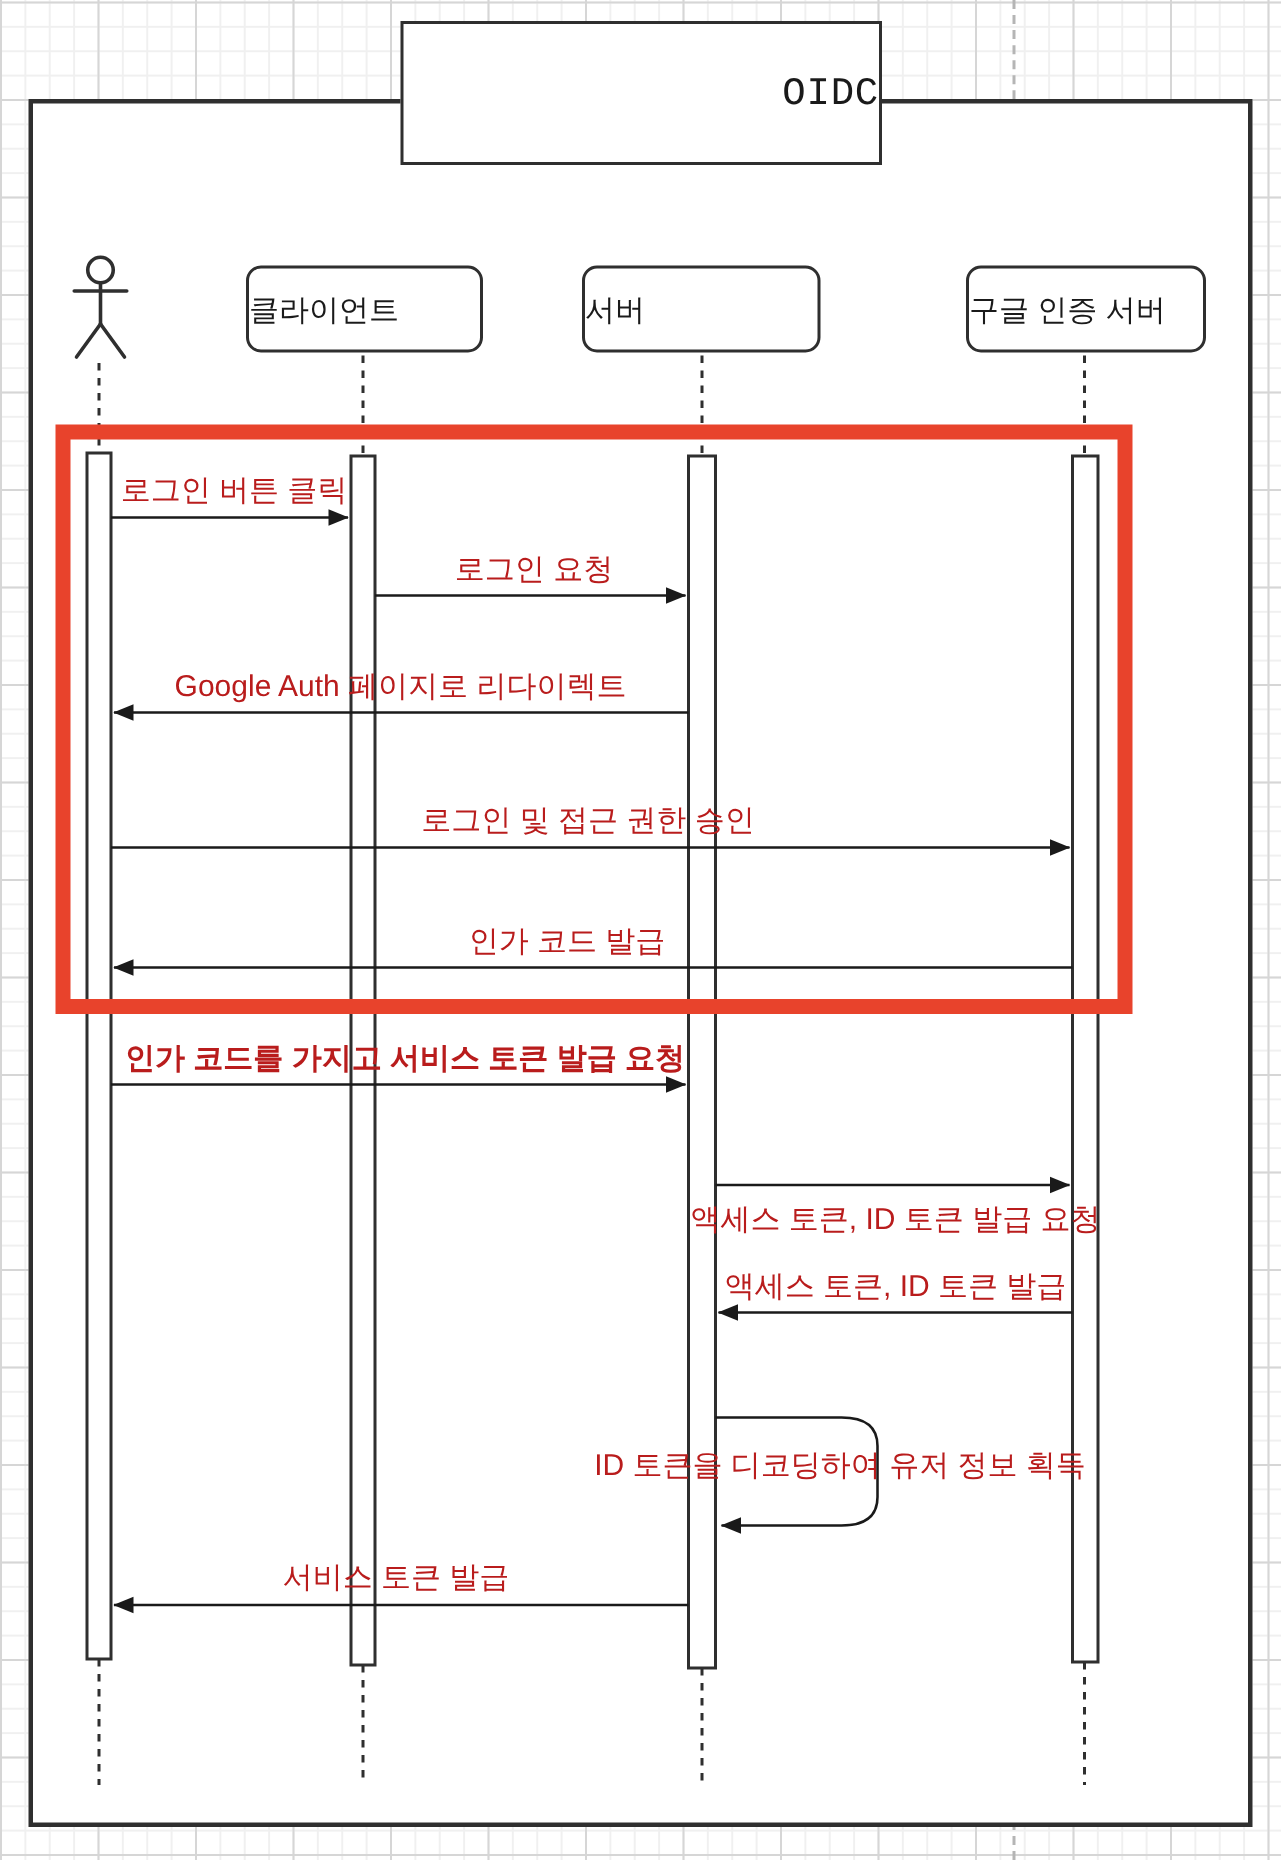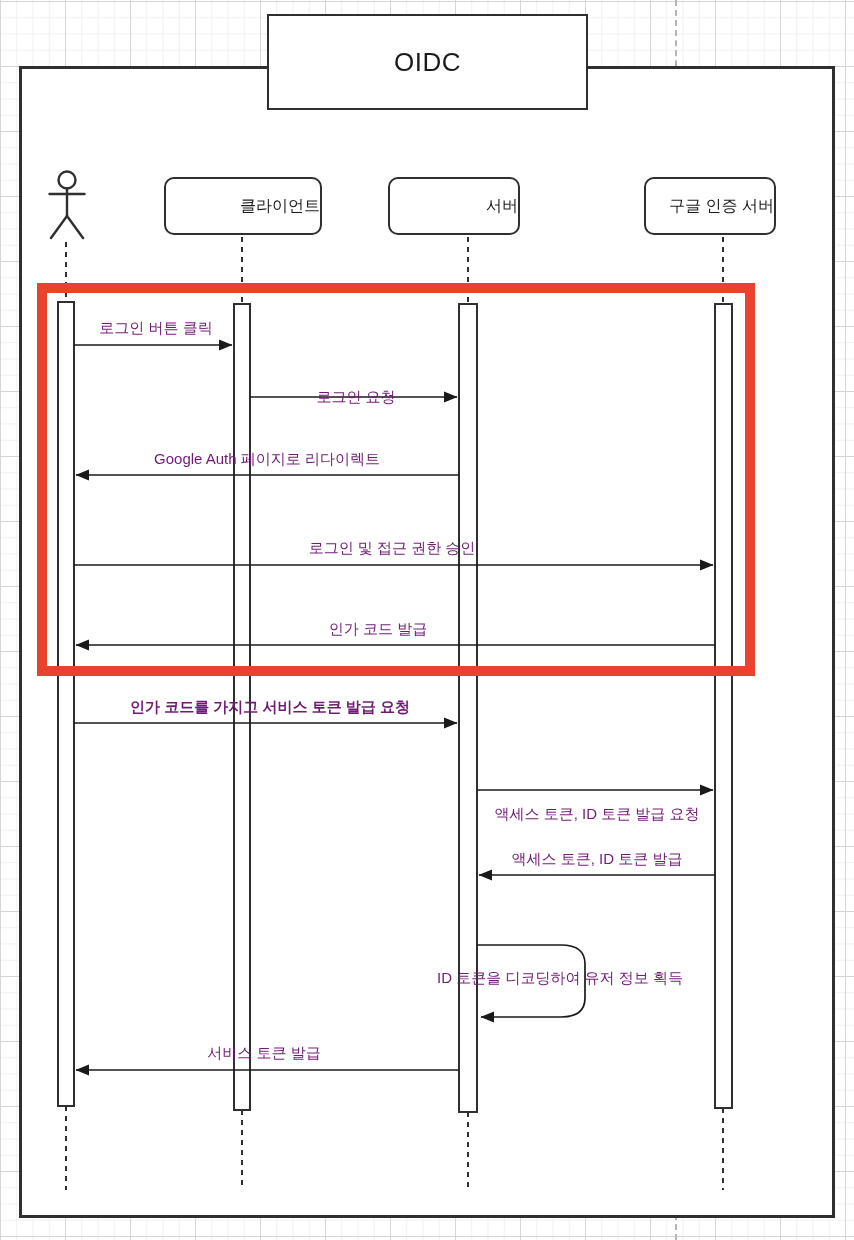--- a/index.html
+++ b/index.html
@@ -23,38 +23,38 @@
     border-left: 2px dashed #b5b5b5; z-index: 1;
   }
   .frame {
     position: absolute; left: 19px; top: 66px; width: 816px; height: 1152px;
     background: #ffffff; border: 3px solid #2f2f2f; box-sizing: border-box;
     z-index: 2;
   }
   .title-box {
     position: absolute; left: 267px; top: 14px; width: 321px; height: 96px;
     background: #ffffff; border: 2.5px solid #2f2f2f; box-sizing: border-box;
-    display: flex; align-items: center; justify-content: center;
-    font-size: 26px; letter-spacing: 0.5px; z-index: 3;
+    display: flex; align-items: center; justify-content: flex-end;
+    font-size: 26px; letter-spacing: 0.5px; z-index: 3; font-family: Liberation Mono, monospace;
   }
   .actor-box {
     position: absolute; top: 177px; height: 58px;
     background: #ffffff; border: 2px solid #2f2f2f; border-radius: 10px;
-    box-sizing: border-box; display: flex; align-items: center; justify-content: flex-end;
-    font-size: 16px; z-index: 3; white-space: nowrap;
+    box-sizing: border-box; display: flex; align-items: center; justify-content: flex-start;
+    font-size: 20px; z-index: 3; white-space: nowrap;
   }
   .actor-client { left: 164px; width: 158px; }
-  .actor-server { left: 388px; width: 132px; }
-  .actor-google { left: 644px; width: 132px; }
+  .actor-server { left: 388px; width: 159px; }
+  .actor-google { left: 644px; width: 160px; }
   .actor-figure { position: absolute; left: 44px; top: 164px; z-index: 3; }
   svg.overlay { position: absolute; left: 0; top: 0; z-index: 4; }
   .msg-label {
     position: absolute; transform: translateX(-50%);
-    white-space: nowrap; font-size: 15px; line-height: 21px;
-    z-index: 5; color: #701a75;
+    white-space: nowrap; font-size: 20px; line-height: 21px;
+    z-index: 5; color: #b91c1c;
   }
   .highlight-box {
     position: absolute; left: 37px; top: 283px; width: 718px; height: 393px;
     border: 10px solid #e8432c; box-sizing: border-box; z-index: 6;
   }
 </style>
 </head>
 <body>
 
 <div class="page-break"></div>
@@ -114,21 +114,21 @@
     <line x1="715" y1="645" x2="76" y2="645" marker-end="url(#ah)"></line>
     <line x1="74" y1="723" x2="457" y2="723" marker-end="url(#ah)"></line>
     <line x1="477" y1="790" x2="713" y2="790" marker-end="url(#ah)"></line>
     <line x1="715" y1="875" x2="479" y2="875" marker-end="url(#ah)"></line>
     <path d="M477,945 H561 Q585,945 585,964 V998 Q585,1017 561,1017 H481" marker-end="url(#ah)"></path>
     <line x1="459" y1="1070" x2="76" y2="1070" marker-end="url(#ah)"></line>
   </g>
 </svg>
 
 <div class="msg-label" style="left:156px; top:317px;">로그인 버튼 클릭</div>
-<div class="msg-label" style="left:356px; top:370px;margin-top:16px;">로그인 요청</div>
+<div class="msg-label" style="left:356px; top:370px;">로그인 요청</div>
 <div class="msg-label" style="left:267px; top:448px;">Google Auth 페이지로 리다이렉트</div>
 <div class="msg-label" style="left:392px; top:537px;">로그인 및 접근 권한 승인</div>
 <div class="msg-label" style="left:378px; top:618px;">인가 코드 발급</div>
 <div class="msg-label" style="left:270px; top:696px;font-weight:bold;">인가 코드를 가지고 서비스 토큰 발급 요청</div>
 <div class="msg-label" style="left:597px; top:762px;margin-top:41px;">액세스 토큰, ID 토큰 발급 요청</div>
 <div class="msg-label" style="left:597px; top:848px;text-align:right;">액세스 토큰, ID 토큰 발급</div>
 <div class="msg-label" style="left:536px; top:967px;margin-left:24px;">ID 토큰을 디코딩하여 유저 정보 획득</div>
 <div class="msg-label" style="left:264px; top:1042px;">서비스 토큰 발급</div>
 
 <div class="highlight-box"></div>

